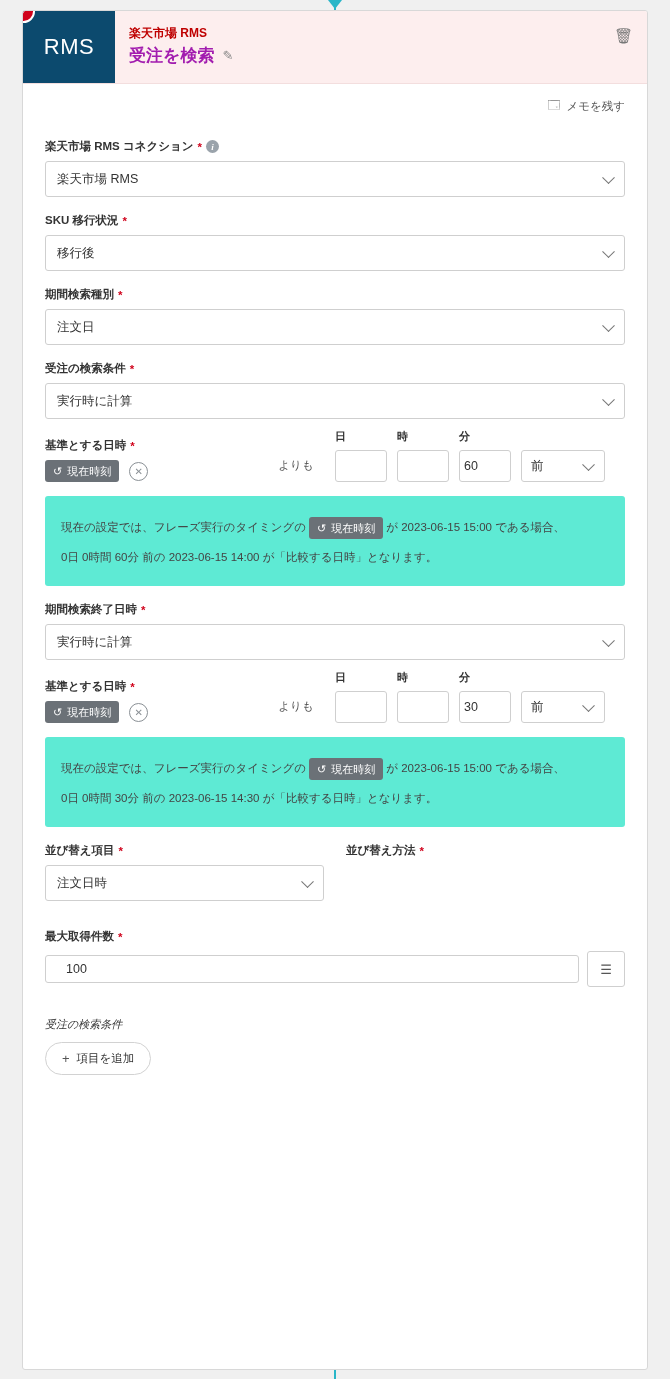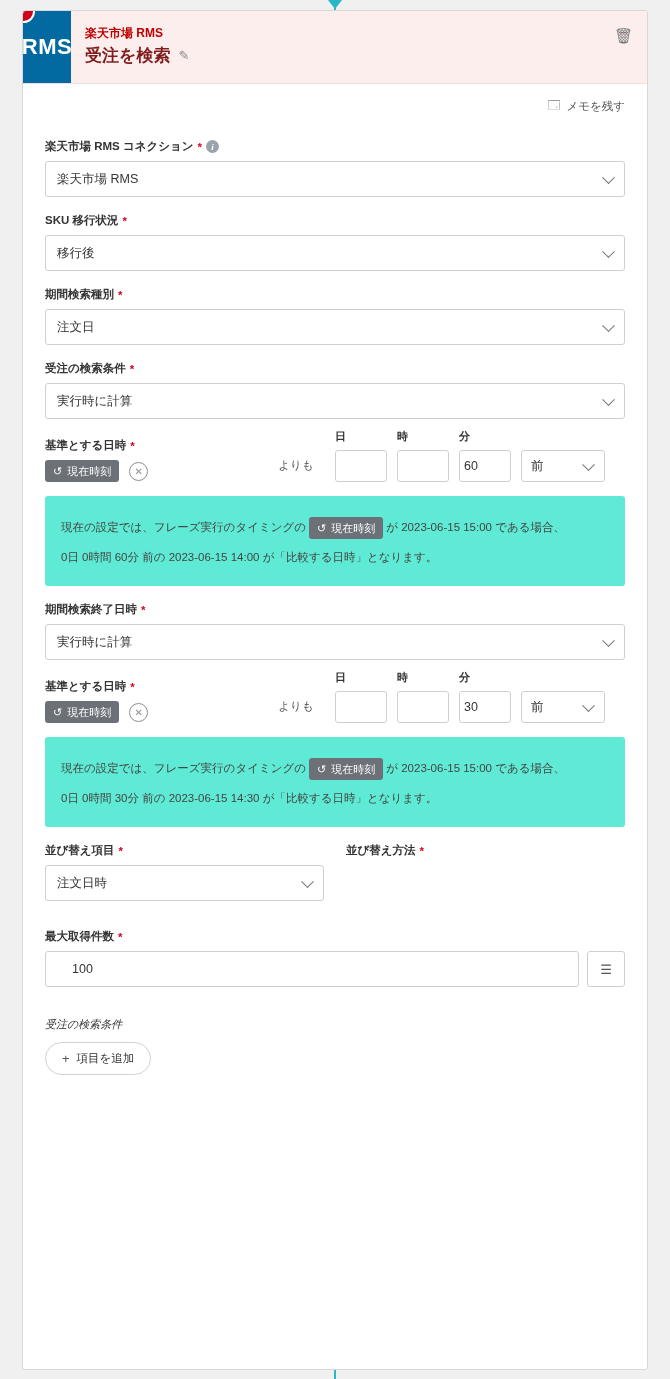--- a/index.html
+++ b/index.html
@@ -60,29 +60,29 @@
   
   .header {
     position: relative;
     height: 72px;
     background: #fdeeee;
     display: flex;
     align-items: stretch;
     border-bottom: 1px solid #f3dede;
   }
   .logo-tile {
-    width: 48px;
+    width: 92px;
     height: 72px;
-    background: #0369a1;
+    background: #0c4a6e;
     color: #fff;
     display: flex;
     align-items: center;
     justify-content: center;
     font-size: 22px;
-    font-weight: bold;
+    font-weight: normal;
     letter-spacing: 0.5px;
     flex: 0 0 auto;
   }
   .header-text {
     padding-left: 14px;
     padding-top: 14px;
   }
   .app-name {
     color: #bf0000;
     font-size: 12px;
@@ -90,21 +90,21 @@
     line-height: 16px;
   }
   .action-row {
     display: flex;
     align-items: center;
     gap: 8px;
     margin-top: 3px;
   }
   .action-title {
     font-size: 17px;
-    color: #7f1d1d;
+    color: #a21caf;
     font-weight: bold;
   }
   .pencil-icon {
     font-size: 13px;
     color: #888;
     cursor: pointer;
   }
   .check-badge {
     position: absolute;
     left: -11px;
@@ -196,27 +196,27 @@
     top: 50%;
     margin-top: -3px;
     width: 8px;
     height: 8px;
     border-right: 1.6px solid #777;
     border-bottom: 1.6px solid #777;
     transform: rotate(45deg) translate(-2px,-2px);
   }
 
   .text-input {
-    height: 36px;
+    height: 28px;
     border: 1px solid #cfcfcf;
     border-radius: 3px;
     background: #fff;
     display: flex;
     align-items: center;
-    padding: 0 26px;
+    padding: 0 20px;
     font-size: 12.5px;
     color: #333;
     box-sizing: border-box;
   }
 
   
   .rel-row {
     display: flex;
     align-items: flex-end;
     margin-top: 4px;

